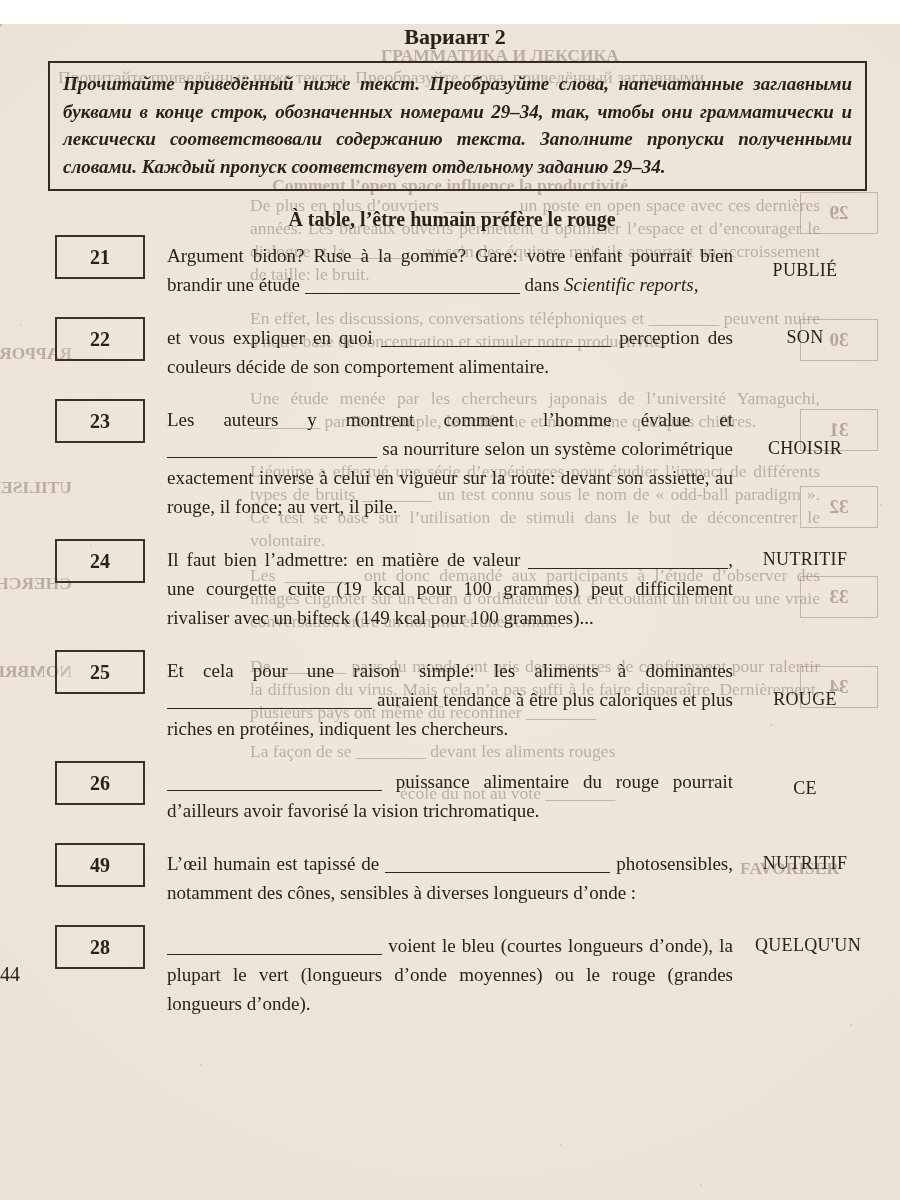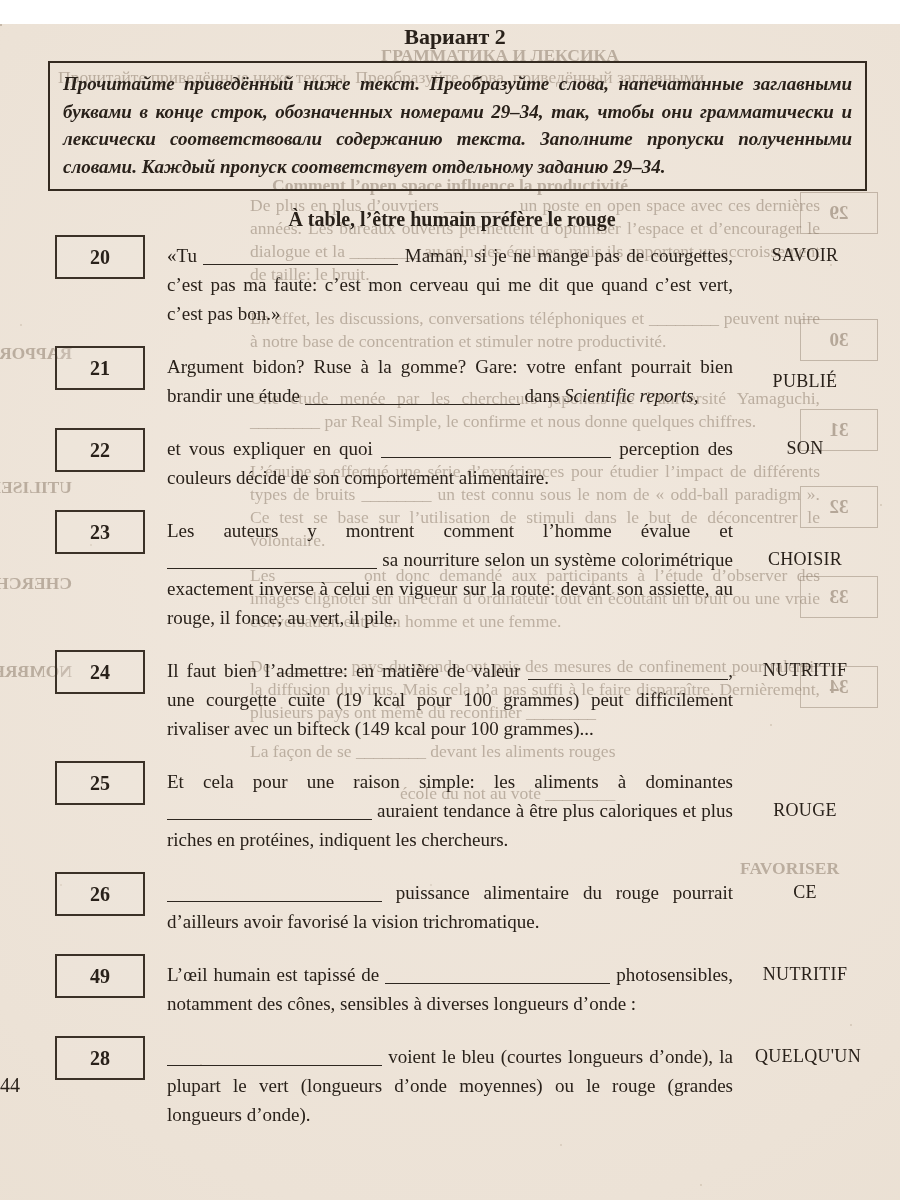--- a/index.html
+++ b/index.html
@@ -87,25 +87,20 @@
   <div class="content">
     <div class="variant-title">Вариант 2</div>
 
     <div class="instruction-box">
       <span>Прочитайте приведённый ниже текст. Преобразуйте слова, напечатанные заглавными буквами в конце строк, обозначенных номерами 29–34, так, чтобы они грамматически и лексически соответствовали содержанию текста. Заполните пропуски полученными словами. Каждый пропуск соответствует отдельному заданию 29–34.</span>
     </div>
 
     <div class="exercise-title">À table, l’être humain préfère le rouge</div>
 
     <div class="items" id="items">
-  <div class="item-row">
-    <div class="num-box">20</div>
-    <p class="task-text">«Tu <span class="blank" style="width: 195px;"></span> Maman, si je ne mange pas de courgettes, c’est pas ma faute: c’est mon cerveau qui me dit que quand c’est vert, c’est pas bon.»</p>
-    <div class="keyword" style="margin-top: 0px;">SAVOIR</div>
-  </div>
 
   <div class="item-row">
     <div class="num-box">21</div>
     <p class="task-text">Argument bidon? Ruse à la gomme? Gare: votre enfant pourrait bien brandir une étude <span class="blank" style="width: 215px;"></span> dans <em>Scientific reports,</em></p>
     <div class="keyword" style="margin-top: 15px;">PUBLIÉ</div>
   </div>
 
   <div class="item-row">
     <div class="num-box">22</div>
     <p class="task-text">et vous expliquer en quoi <span class="blank" style="width: 230px;"></span> perception des couleurs décide de son comportement alimentaire.</p>
@@ -126,21 +121,21 @@
 
   <div class="item-row">
     <div class="num-box">25</div>
     <p class="task-text">Et cela pour une raison simple: les aliments à dominantes <span class="blank" style="width: 205px;"></span> auraient tendance à être plus caloriques et plus riches en protéines, indiquent les chercheurs.</p>
     <div class="keyword" style="margin-top: 29px;">ROUGE</div>
   </div>
 
   <div class="item-row">
     <div class="num-box">26</div>
     <p class="task-text"><span class="blank" style="width: 215px;"></span> puissance alimentaire du rouge pourrait d’ailleurs avoir favorisé la vision trichromatique.</p>
-    <div class="keyword" style="margin-top: 0px;">CE</div>
+    <div class="keyword" style="margin-top: 7px;">CE</div>
   </div>
 
   <div class="item-row">
     <div class="num-box">49</div>
     <p class="task-text">L’œil humain est tapissé de <span class="blank" style="width: 225px;"></span> photosensibles, notamment des cônes, sensibles à diverses longueurs d’onde :</p>
     <div class="keyword" style="margin-top: 0px;">NUTRITIF</div>
   </div>
 
   <div class="item-row">
     <div class="num-box">28</div>

